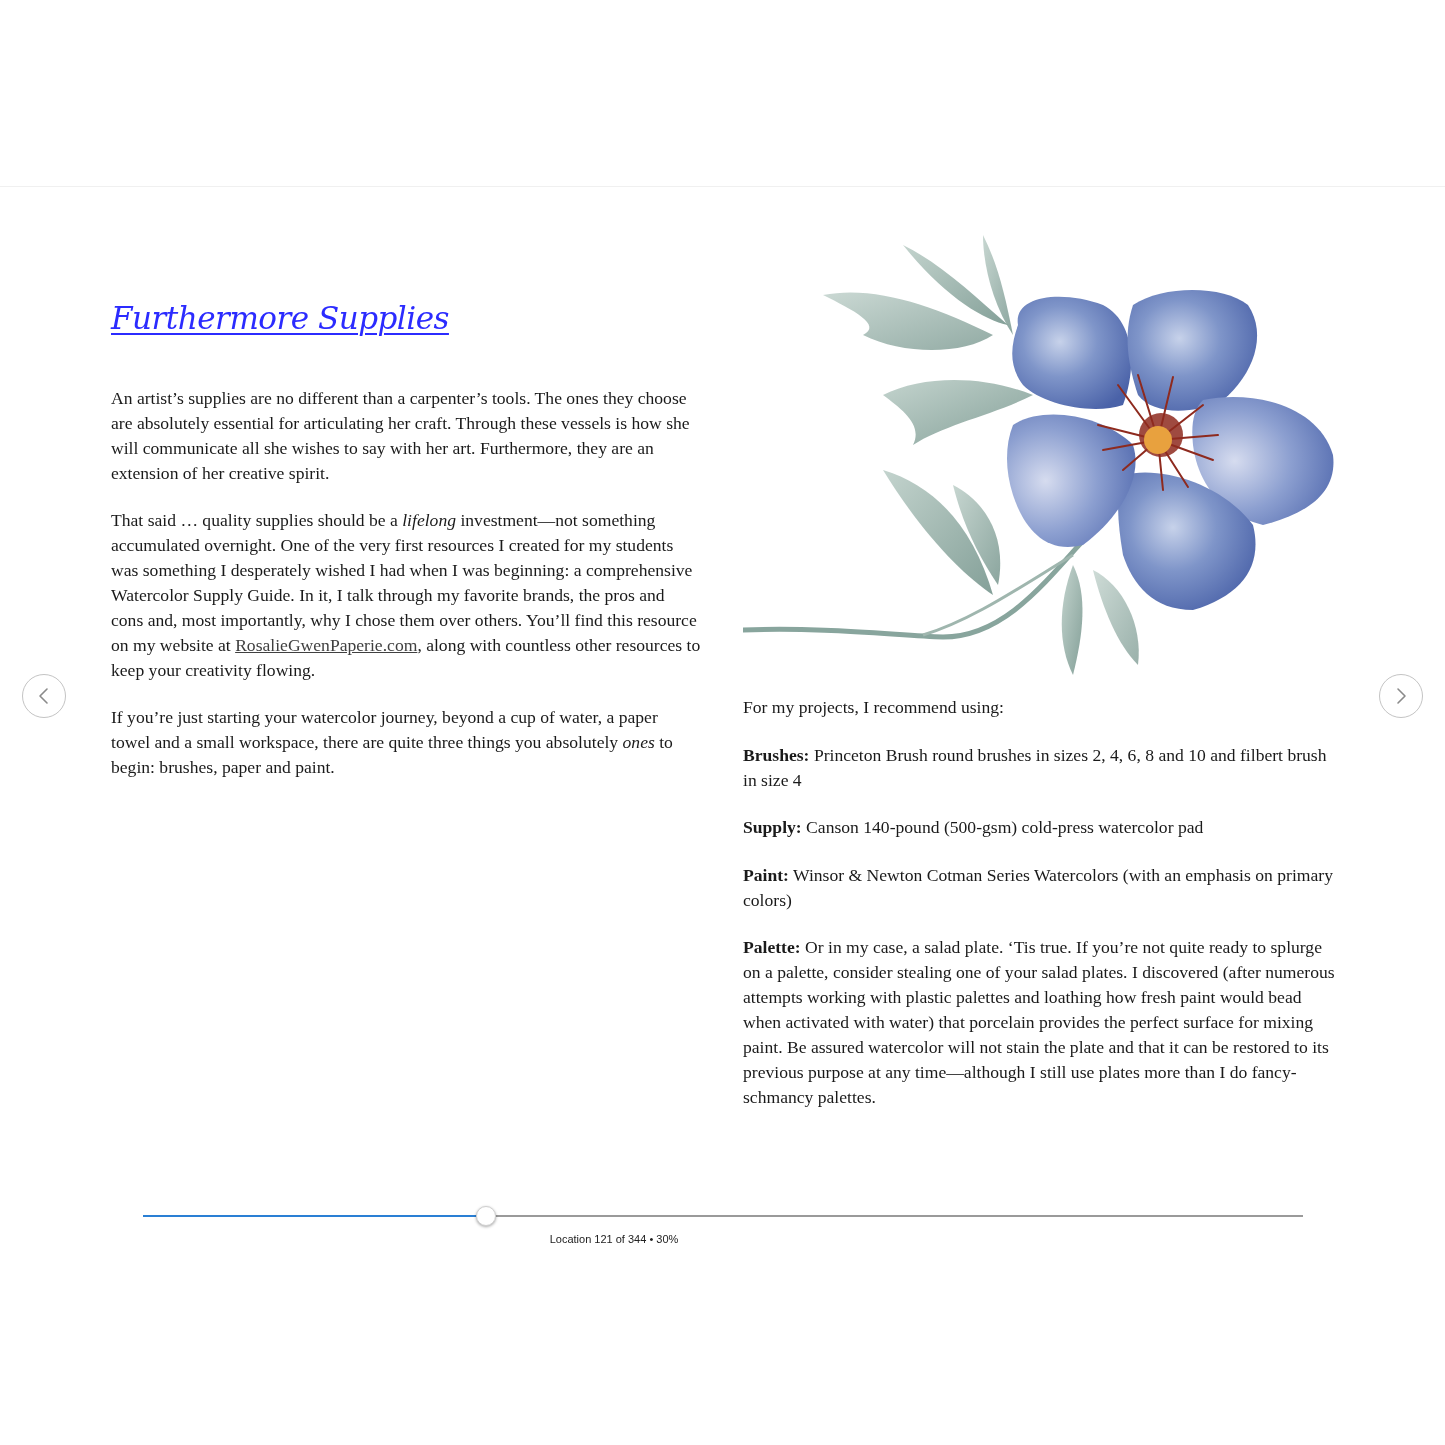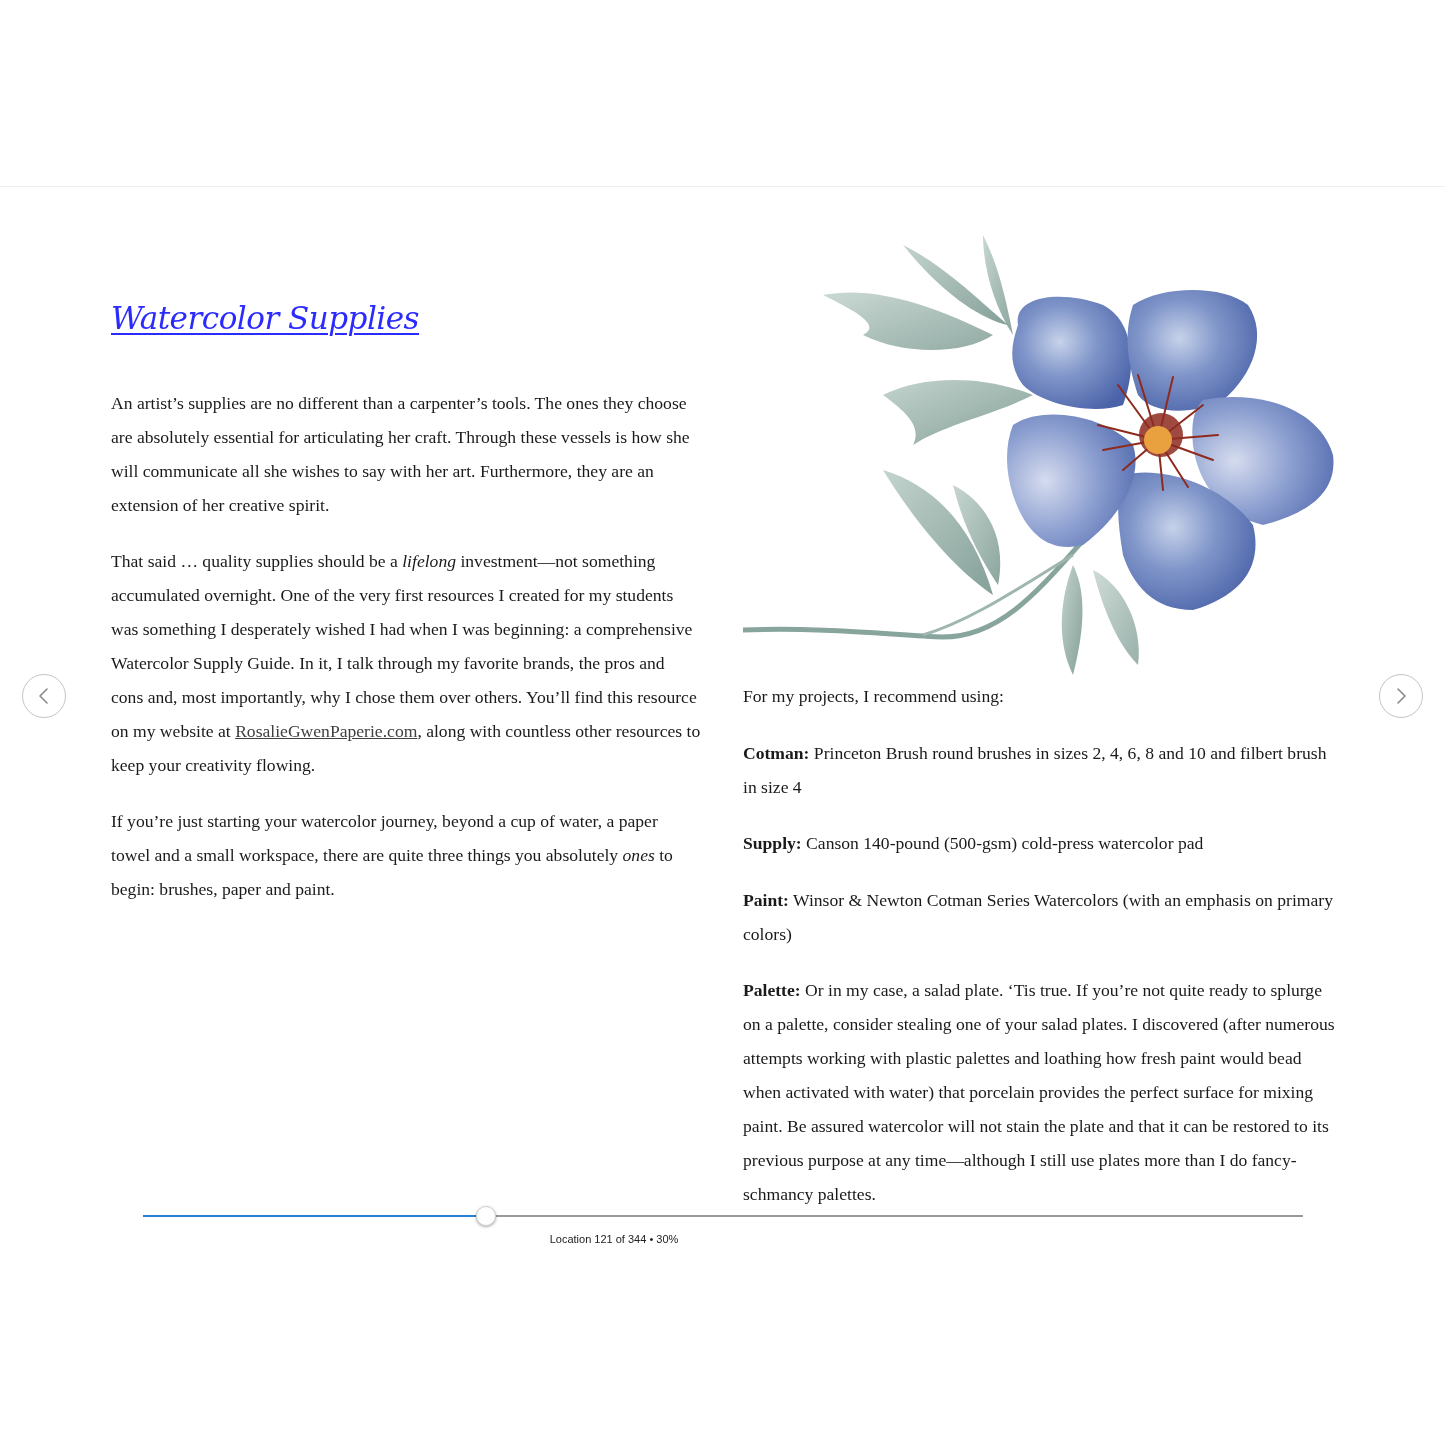--- a/index.html
+++ b/index.html
@@ -38,21 +38,21 @@
       text-underline-offset: 4px;
       text-decoration-thickness: 1.5px;
       margin: 0 0 50px 0;
       font-weight: normal;
       letter-spacing: -0.5px;
       display: inline-block;
     }
     .para {
       font-family: "Liberation Serif", "DejaVu Serif", serif;
       font-size: 17.6px;
-      line-height: 34px;
+      line-height: 25px;
       margin: 0 0 22px 0;
       color: #1a1a1a;
     }
     .link {
       color: #404040;
       text-decoration: underline;
       cursor: pointer;
     }
     .page-right {
       position: absolute;
@@ -66,21 +66,21 @@
       position: relative;
       margin-bottom: 0;
     }
     .illustration svg {
       position: absolute;
       left: 0; top: 0;
     }
     .right-text {
       position: absolute;
       left: 743px;
-      top: 679px;
+      top: 695px;
       width: 600px;
     }
     .right-text .para {
       margin: 0 0 22.6px 0;
     }
     .bold-label {
       font-weight: bold;
     }
     .nav-btn {
       position: absolute;
@@ -137,21 +137,21 @@
       font-size: 11px;
       color: #222222;
     }
   </style>
 </head>
 <body>
 
 <div class="top-bar"></div>
 
 <div class="page-left">
-  <h1 class="chapter-title">Watercolor Supplies</h1>
+  <h1 class="chapter-title">Furthermore Supplies</h1>
 
   <p class="para">An artist’s supplies are no different than a carpenter’s tools. The ones they choose are absolutely essential for articulating her craft. Through these vessels is how she will communicate all she wishes to say with her art. Furthermore, they are an extension of her creative spirit.</p>
 
   <p class="para"><span>That said … quality supplies should be a </span><em>lifelong</em><span> investment—not something accumulated overnight. One of the very first resources I created for my students was something I desperately wished I had when I was beginning: a comprehensive Watercolor Supply Guide. In it, I talk through my favorite brands, the pros and cons and, most importantly, why I chose them over others. You’ll find this resource on my website at </span><a class="link">RosalieGwenPaperie.com</a><span>, along with countless other resources to keep your creativity flowing.</span></p>
 
   <p class="para"><span>If you’re just starting your watercolor journey, beyond a cup of water, a paper towel and a small workspace, there are quite three things you absolutely </span><em>ones</em><span> to begin: brushes, paper and paint.</span></p>
 </div>
 
 <div class="page-right">
   <div class="illustration">
@@ -207,21 +207,21 @@
       </g>
       <circle cx="418" cy="210" r="22" fill="#8e2a1e" opacity="0.85"></circle>
       <circle cx="415" cy="215" r="14" fill="#e8a13e"></circle>
     </svg>
   </div>
 </div>
 
 <div class="right-text">
   <p class="para">For my projects, I recommend using:</p>
 
-  <p class="para"><span class="bold-label">Cotman:</span><span> Princeton Brush round brushes in sizes 2, 4, 6, 8 and 10 and filbert brush in size 4</span></p>
+  <p class="para"><span class="bold-label">Brushes:</span><span> Princeton Brush round brushes in sizes 2, 4, 6, 8 and 10 and filbert brush in size 4</span></p>
 
   <p class="para"><span class="bold-label">Supply:</span><span> Canson 140-pound (500-gsm) cold-press watercolor pad</span></p>
 
   <p class="para"><span class="bold-label">Paint:</span><span> Winsor &amp; Newton Cotman Series Watercolors (with an emphasis on primary colors)</span></p>
 
   <p class="para"><span class="bold-label">Palette:</span><span> Or in my case, a salad plate. ‘Tis true. If you’re not quite ready to splurge on a palette, consider stealing one of your salad plates. I discovered (after numerous attempts working with plastic palettes and loathing how fresh paint would bead when activated with water) that porcelain provides the perfect surface for mixing paint. Be assured watercolor will not stain the plate and that it can be restored to its previous purpose at any time—although I still use plates more than I do fancy-schmancy palettes.</span></p>
 </div>
 
 <div class="nav-btn nav-prev">
   <svg width="14" height="18" viewBox="0 0 14 18">

